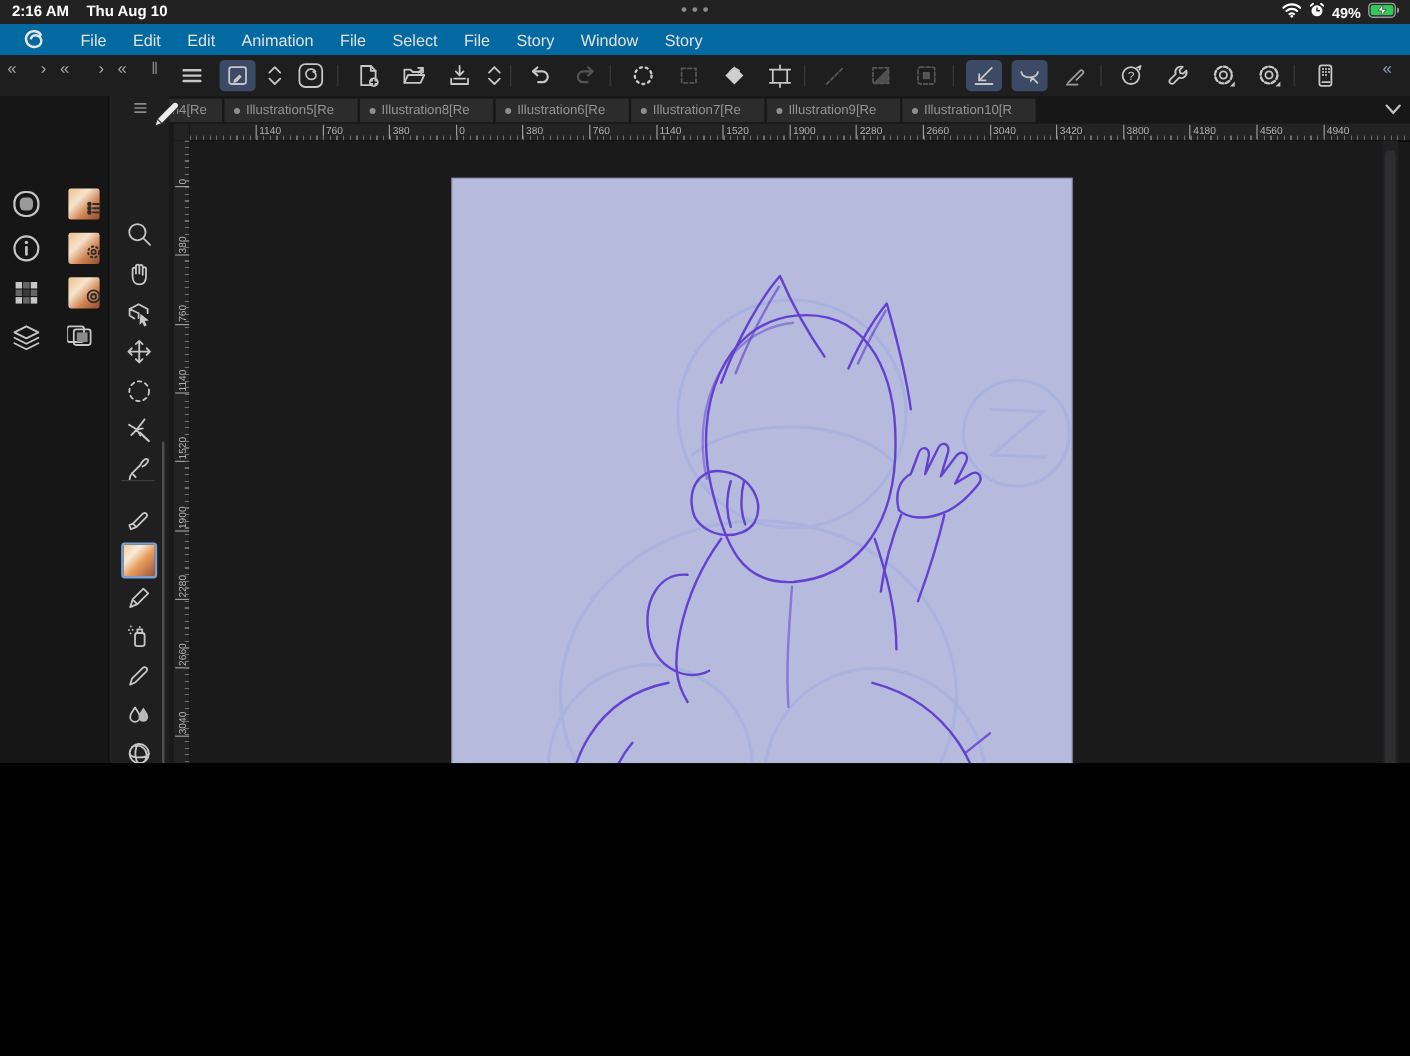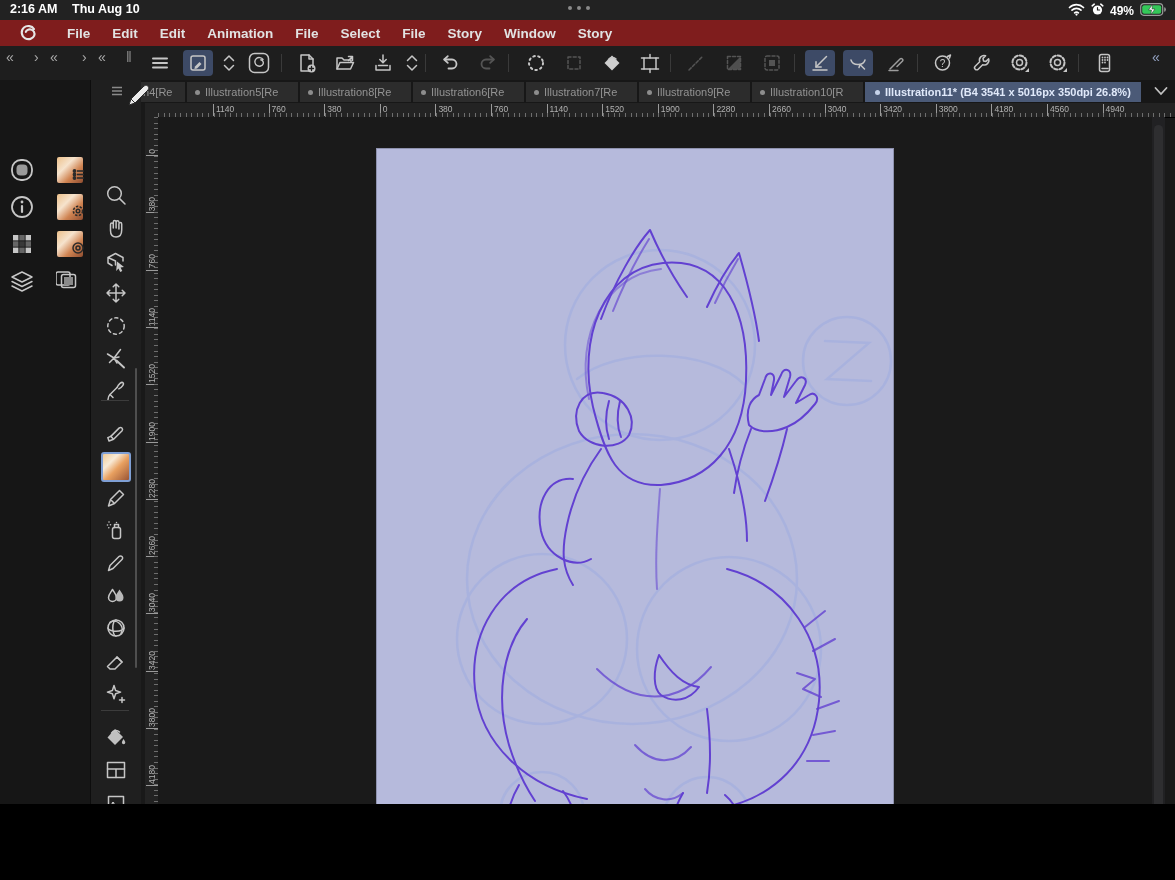--- a/index.html
+++ b/index.html
@@ -1,27 +1,27 @@
 <!DOCTYPE html>
 <html><head>
 <meta charset="utf-8">
 <style>
   html,body{margin:0;padding:0;background:#000;}
-  #app{position:relative;width:1175px;height:804px;overflow:hidden;background:#191919;
+  #app{position:relative;width:1175px;height:636px;overflow:hidden;background:#191919;
        font-family:"Liberation Sans",sans-serif;-webkit-font-smoothing:antialiased;}
   
   .statusbar{position:absolute;left:0;top:0;width:1175px;height:20px;background:#222;}
   .st-time{position:absolute;left:10px;top:2px;font-size:12.5px;font-weight:bold;color:#fff;}
   .st-date{position:absolute;left:72px;top:2px;font-size:12.5px;font-weight:bold;color:#fff;}
   .st-dots{position:absolute;left:568px;top:6px;display:flex;gap:5px;}
   .st-dots i{width:4px;height:4px;border-radius:50%;background:#8a8a8a;}
   .st-right{position:absolute;right:8px;top:2px;display:flex;align-items:center;gap:6px;}
   .st-batt-pct{font-size:12px;font-weight:bold;color:#fff;}
   
-  .menubar{position:absolute;left:0;top:20px;width:1175px;height:26px;background:#7f1d1d;font-weight:bold;}
+  .menubar{position:absolute;left:0;top:20px;width:1175px;height:26px;background:#0369a1;}
   .app-logo{position:absolute;left:14px;top:2px;}
   .menus{position:absolute;left:56px;top:0;height:26px;display:flex;align-items:center;}
   .menu-item{padding:0 11px;font-size:13.5px;color:#e2e2e2;cursor:default;}
   
   .toolbarrow{position:absolute;left:0;top:46px;width:1175px;height:34px;background:#1e1e1e;border-bottom:1px solid #101010;}
   .tbtn{position:absolute;top:4px;width:30px;height:26px;display:flex;align-items:center;justify-content:center;border-radius:4px;}
   .tbtn svg,.licon svg,.tool svg,.palicon svg{stroke:#c6c6c6;fill:none;stroke-width:1.5;stroke-linecap:round;stroke-linejoin:round;}
   .tbtn.hl{background:#3d4a66;}
   .tbtn.dim svg{opacity:.32;}
   .tdiv{position:absolute;top:8px;width:1px;height:18px;background:#3a3a3a;}
@@ -340,24 +340,20 @@
           <span class="tabdot"></span>
           <span class="tlabel">Illustration7[Re</span>
         </div>
         <div class="tab">
           <span class="tabdot"></span>
           <span class="tlabel">Illustration9[Re</span>
         </div>
         <div class="tab">
           <span class="tabdot"></span>
           <span class="tlabel">Illustration10[R</span>
-        </div>
-        <div class="tab active">
-          <span class="tabdot"></span>
-          <span class="tlabel">Illustration11* (B4 3541 x 5016px 350dpi 26.8%)</span>
         </div>
       </div>
     <span class="tab-chevron"><svg width="16" height="14" viewBox="0 0 16 14">
           <path d="M2.5,4 L8,10 L13.5,4" stroke="#c2c2c2" fill="none" stroke-width="1.8" stroke-linecap="round"></path>
         </svg></span>
   </div>
 
   <div class="ruler-corner"></div>
   <div id="ruler-top">
       <span class="rlab" style="left: 55px;">1140</span>

